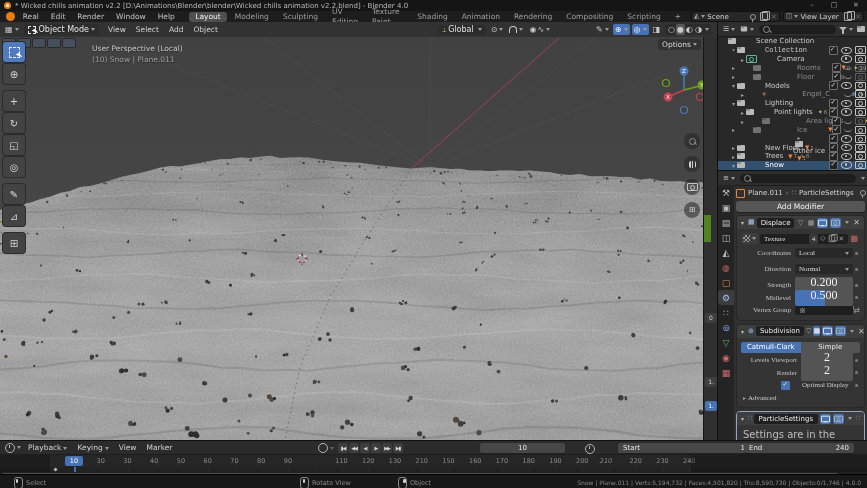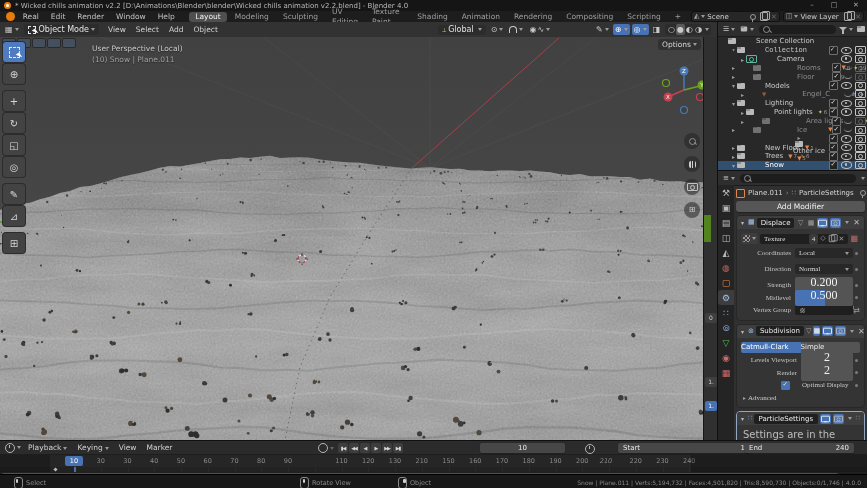--- a/index.html
+++ b/index.html
@@ -110,21 +110,21 @@
   .mod-tgl{width:11px;height:10px;border-radius:2px;display:flex;align-items:center;justify-content:center;color:#9f9f9f;font-size:7px;}
   .mod-tgl.on{background:#4772b3;color:#fff;}
   .mod-body{padding:2px 4px 4px 4px;}
   .prow{display:flex;align-items:center;height:11px;margin-top:1.5px;font-family:Liberation Serif, serif;}
   .plabel{width:50px;text-align:right;padding-right:4px;color:#c3c3c3;font-size:7px;flex:none;}
   .pfield{flex:1;height:16px;background:#545454;border-radius:2px;color:#f2f2f2;font-size:12px;text-align:center;line-height:10px;position:relative;overflow:hidden;}
   .pdrop{flex:1;height:10px;background:#282828;border-radius:2px;color:#dedede;font-size:7px;line-height:10px;padding:0 4px;display:flex;align-items:center;}
   .pdot{width:7px;flex:none;display:flex;justify-content:center;}
   .pdot:before{content:"";width:3px;height:3px;border-radius:50%;background:#7c7c7c;}
   .seg{display:flex;height:11px;border-radius:2px;overflow:hidden;margin-top:2px;}
-  .seg div{flex:1;text-align:left;line-height:11px;font-size:7px;color:#e8e8e8;background:#545454;}
+  .seg div{flex:1;text-align:center;line-height:11px;font-size:7px;color:#e8e8e8;background:#545454;}
   .seg .on{background:#4772b3;color:#fff;}
   
   #timeline{left:0;top:440px;width:867px;height:34px;background:#2b2b2b;border-top:1px solid #101010;}
   #tl-header{height:13px;display:flex;align-items:center;position:relative;}
   #tl-ruler{position:relative;height:12px;background:#262626;border-top:1px solid #1e1e1e;overflow:hidden;}
   .tick-num{position:absolute;top:2px;transform:translateX(-50%);font-size:6.5px;color:#8a8a8a;}
   #tl-channels{position:relative;height:5px;background:#222;overflow:hidden;}
   #tl-scroll{position:relative;height:4px;background:#202020;}
   .pbbtn{width:10px;height:10px;display:flex;align-items:center;justify-content:center;background:#3d3d3d;border-radius:2px;margin-left:1px;color:#d6d6d6;font-size:5px;letter-spacing:-1px;}
   .tl-field{position:absolute;top:1.5px;height:10px;background:#474747;border-radius:2px;color:#e8e8e8;font-size:7px;line-height:10px;display:flex;align-items:center;box-shadow:0 1px 1px rgba(0,0,0,.25);}

